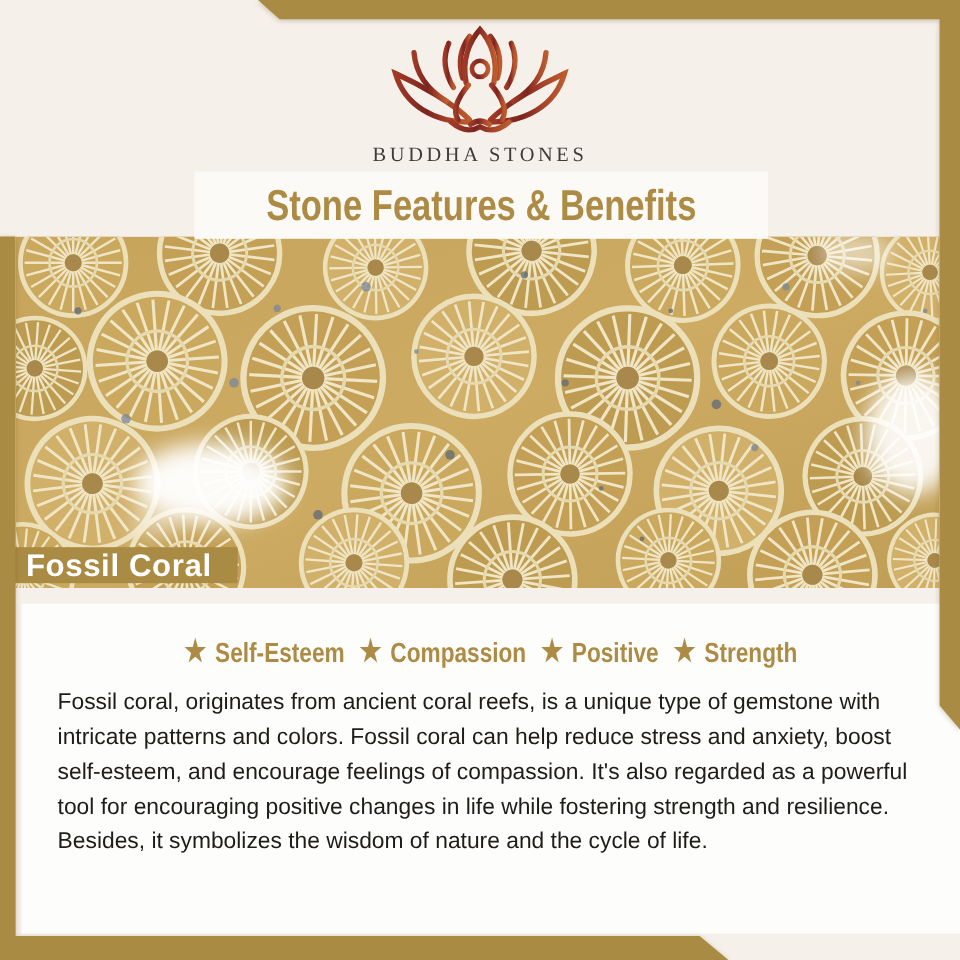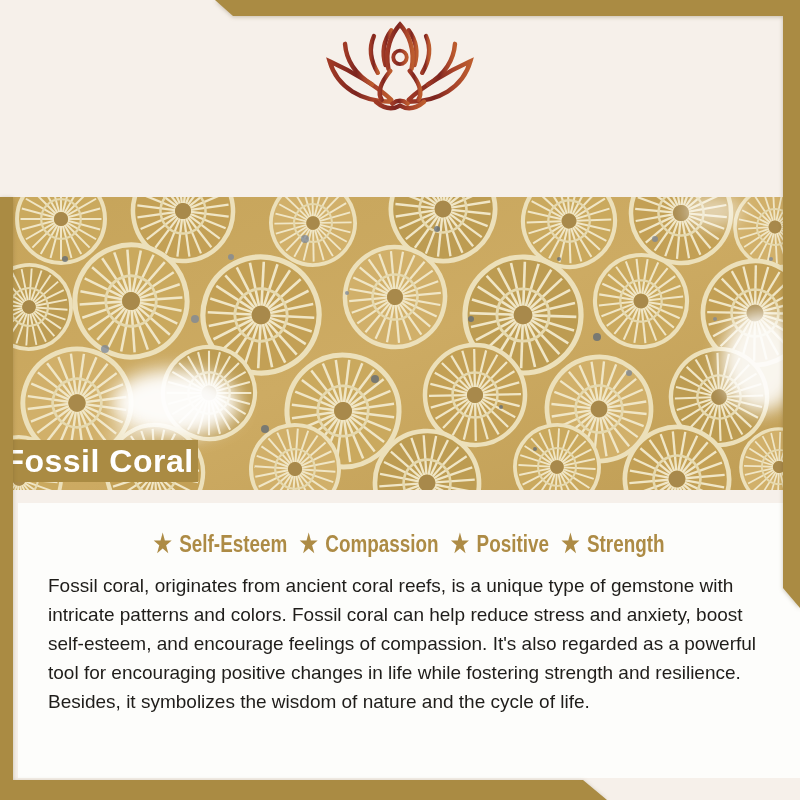--- a/index.html
+++ b/index.html
@@ -25,24 +25,24 @@
   }
   .banner h1{
     margin:0;font-size:36px;font-weight:bold;color:var(--title,#ad8b45);
     white-space:nowrap;transform:scaleX(.80);transform-origin:center;letter-spacing:0;
   }
 
   .photo{position:absolute;left:13px;top:197px;width:770px;height:293px;z-index:1;overflow:hidden;}
   .photo svg{display:block;width:100%;height:100%;}
 
   .stone-badge{
-    position:absolute;left:0;top:440px;width:198px;height:42px;z-index:5;
+    position:absolute;left:0;top:456px;width:198px;height:30px;z-index:5;
     background:var(--gold,#aa8b43);color:#ffffff;
     display:flex;align-items:center;justify-content:center;
-    font-size:32px;font-weight:bold;letter-spacing:.5px;
+    font-size:26px;font-weight:bold;letter-spacing:.5px;
   }
 
   .card{
     position:absolute;left:18px;top:503px;width:782px;height:275px;
     background:var(--card,#fdfdfb);z-index:2;
   }
   .features{
     display:flex;justify-content:center;align-items:center;gap:15px;
     margin-top:28px;color:var(--title,#b08f41);font-weight:bold;font-size:23px;
     transform:scaleX(.82);transform-origin:center;white-space:nowrap;
@@ -94,22 +94,26 @@
 
         <circle cx="85" cy="40" r="7" stroke-width="4"></circle>
 
         <path d="M75 54 C 65 66 61 76 66 84"></path>
         <path d="M95 54 C 105 66 109 76 104 84"></path>
 
         <path d="M60 86 Q 73 97 85 90 Q 97 97 110 86"></path>
         <path d="M77 88 Q 85 82 93 88"></path>
       </g>
     </svg>
+    <div class="brand-name">BUDDHA STONES</div>
   </header>
 
+  <div class="banner">
+    <h1>Stone Features &amp; Benefits</h1>
+  </div>
 
   <div class="photo">
     <svg id="fossil" viewBox="0 0 770 293" preserveAspectRatio="none" aria-hidden="true">
       <defs>
         <linearGradient id="bgGrad" x1="0" y1="0" x2="1" y2="1">
           <stop offset="0" stop-color="#c6a45a"></stop>
           <stop offset="0.5" stop-color="#cdab63"></stop>
           <stop offset="1" stop-color="#c09e55"></stop>
         </linearGradient>
         <filter id="blur8" x="-80%" y="-80%" width="260%" height="260%">

